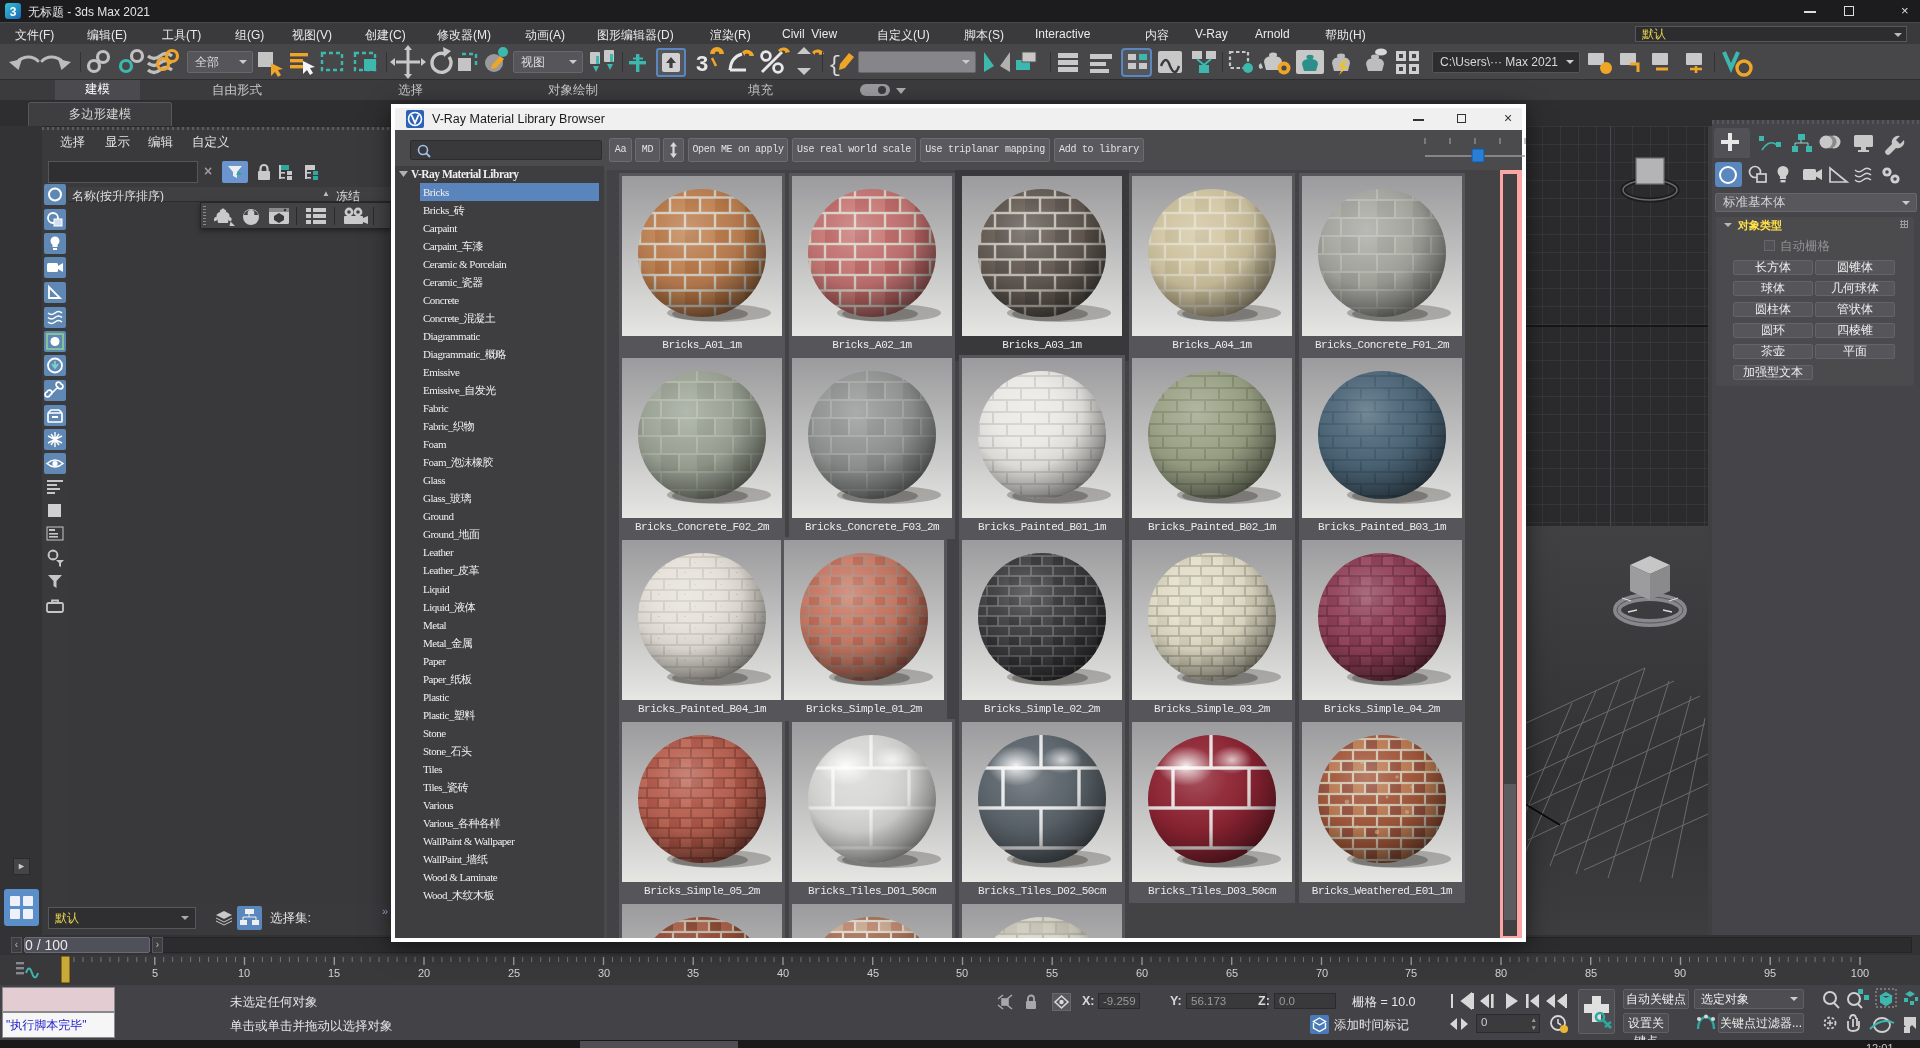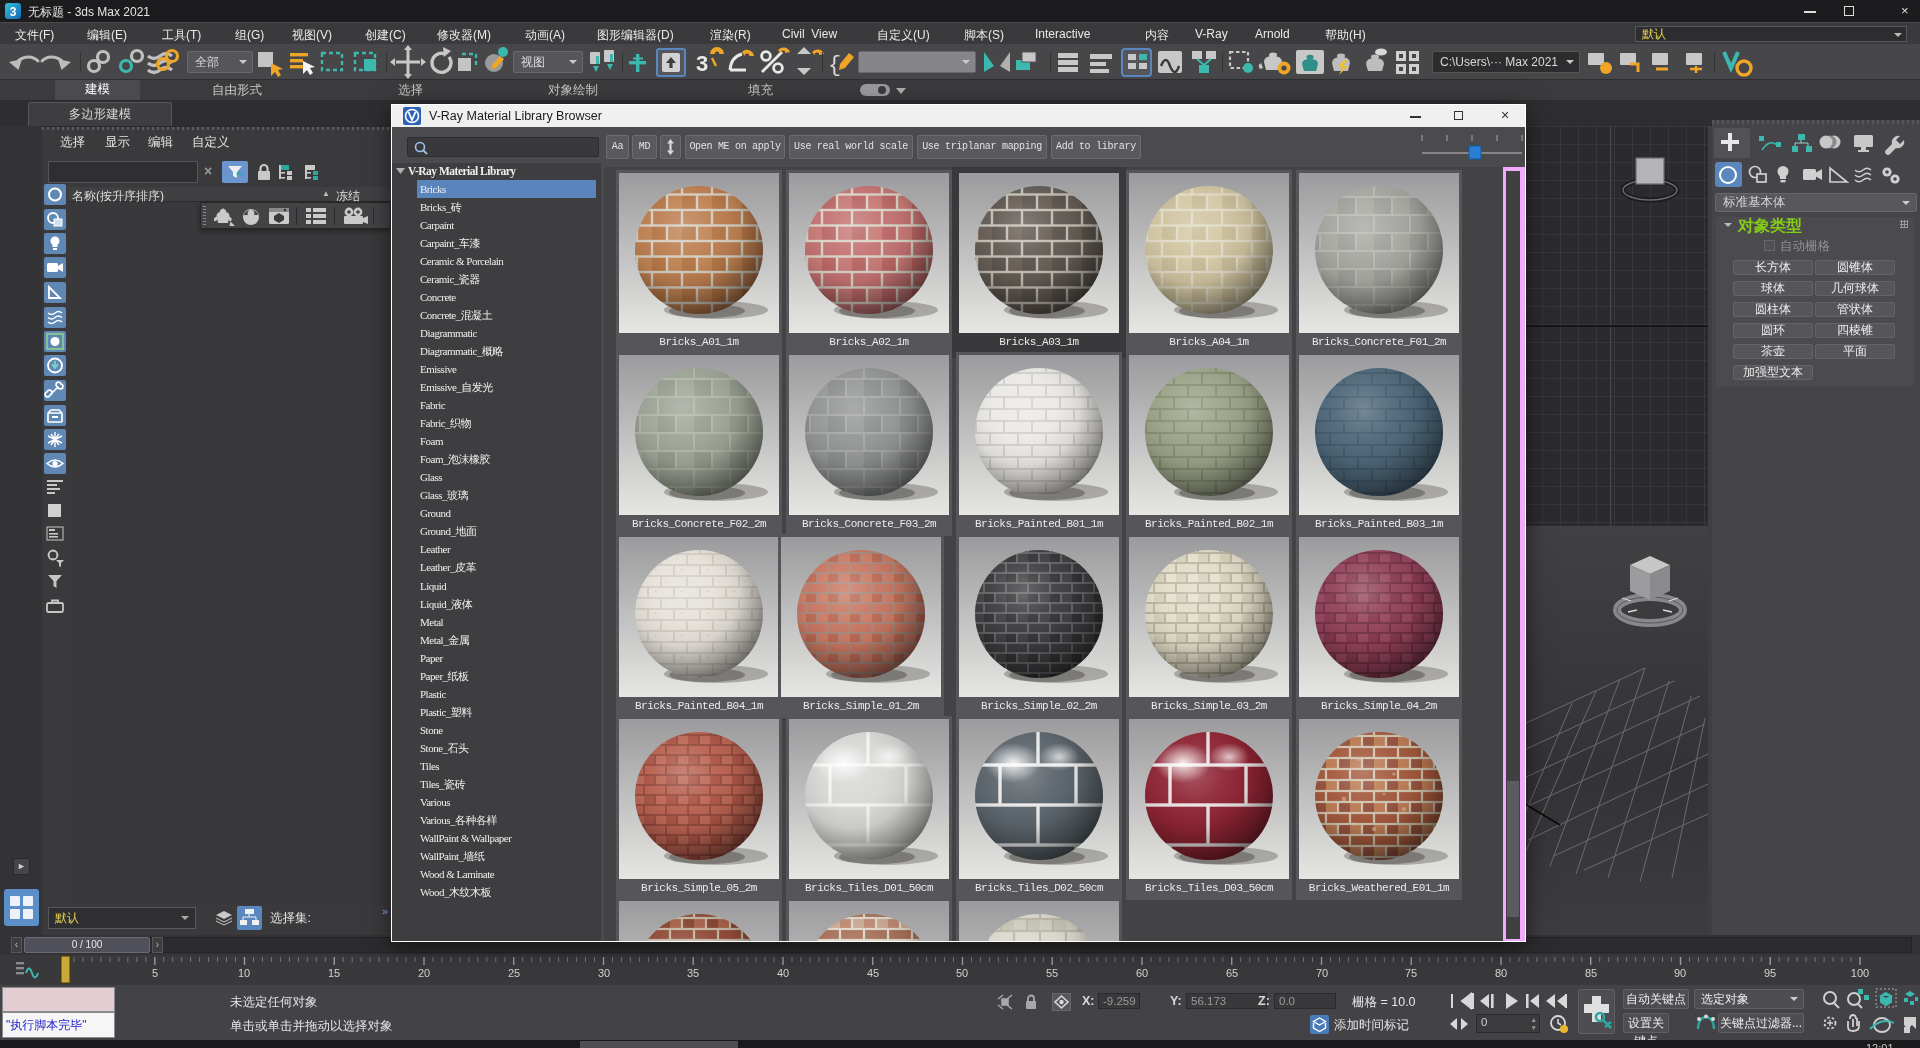--- a/index.html
+++ b/index.html
@@ -28,24 +28,24 @@
 .iconstrip{position:absolute;left:2px;top:57px;width:23px}
 .istrip-btn{position:absolute;left:0;width:22px;height:21px;border-radius:2px;background:#6088b4}
 .istrip-plain{position:absolute;left:0;width:22px;height:21px}
 
 #vpgrid{position:absolute;left:1524px;top:126px;width:184px;height:400px;background:#2b2b2d;overflow:hidden}
 #vppersp{position:absolute;left:1524px;top:526px;width:184px;height:409px;background:linear-gradient(#414144,#333336 60%,#3d3d40);overflow:hidden}
 #vpdiv{position:absolute;left:1708px;top:126px;width:4px;height:809px;background:#3f3f42}
 
 #cmdpanel{position:absolute;left:1712px;top:120px;width:208px;height:965px;background:#454549}
 .rollout{position:absolute;left:4px;width:198px;background:#4b4b4e;border-radius:3px}
-.rollout .rhdr{height:17px;color:#84cc16;font-weight:bold;font-size:16px;padding-left:22px;line-height:17px;position:relative}
+.rollout .rhdr{height:17px;color:#fde047;font-weight:bold;font-size:11px;padding-left:22px;line-height:17px;position:relative}
 .rbtn{position:absolute;width:80px;height:15px;background:#56565a;border:1px solid #646468;border-radius:2px;color:#eee;font-size:12px;text-align:center;line-height:13px}
 
-#dlg{position:absolute;left:391px;top:104px;width:1135px;height:838px;background:#f0abfc;box-shadow:0 5px 22px rgba(0,0,0,.55);border:1px solid #ffffff;z-index:20}
+#dlg{position:absolute;left:391px;top:104px;width:1135px;height:838px;background:#fca5a5;box-shadow:0 5px 22px rgba(0,0,0,.55);border:4px solid #ffffff;z-index:20}
 #dlgtitle{position:absolute;left:0;top:0;width:100%;height:22px;background:#f0f0f0;color:#1a1a1a;font-size:12.5px}
 #dlgtools{position:absolute;left:0;top:22px;width:100%;height:40px;background:#4b4b4e}
 .dbtn{position:absolute;top:8px;height:24px;background:#5a5a5e;border:1px solid #6c6c70;border-radius:2px;color:#e2e2e2;font-family:"Liberation Mono",monospace;font-size:10px;letter-spacing:-.3px;text-align:center;white-space:nowrap;overflow:hidden}
 #dtree{position:absolute;left:0;top:58px;width:209px;bottom:0;background:#3e3e41;overflow:hidden;font-family:Liberation Serif, serif;color:#efefef}
 #dtree .root{position:absolute;left:16px;top:2px;font-size:11.5px;font-weight:bold;letter-spacing:-.5px;white-space:pre}
 #dtree ul{position:absolute;left:0;top:16.5px;width:100%;list-style:none}
 #dtree li{height:18.05px;line-height:18px;font-size:11px;letter-spacing:-.5px;padding-left:28px;white-space:pre}
 #dtree li.on{background:#5a85bc;margin-left:25px;padding-left:3px;margin-right:5px}
 #dcontent{position:absolute;left:212px;top:62px;right:22px;bottom:0;background:#434346;overflow:hidden}
 .card{position:absolute;width:166px;height:184px;background:#56565a}
@@ -1546,21 +1546,21 @@
 
  </div>
  <div id="dscroll">
       <div class="h"></div>
     </div>
 </div>
 
 <div id="tslider">
  <div class="abs" style="left:24px;top:2px;width:1888px;height:16px;background:#2c2c2e;border:1px solid #242426"></div>
  <div class="abs" style="left:11px;top:2px;width:11px;height:16px;background:#3e3e42;border:1px solid #55555a;color:#bbb;font-size:10px;text-align:center;line-height:14px">‹</div>
- <div class="abs" style="left:24px;top:2px;width:126px;height:16px;background:#50505a;border:1px solid #6a6a74;border-radius:2px;color:#e8e8e8;font-size:10px;text-align:center;line-height:14px">0 / 100</div>
+ <div class="abs" style="left:24px;top:2px;width:126px;height:16px;background:#50505a;border:1px solid #6a6a74;border-radius:2px;color:#e8e8e8;font-size:14px;line-height:14px">0 / 100</div>
  <div class="abs" style="left:152px;top:2px;width:11px;height:16px;background:#3e3e42;border:1px solid #55555a;color:#bbb;font-size:10px;text-align:center;line-height:14px">›</div>
 </div>
 <div id="ruler">
  <svg class="abs" style="left:14px;top:4px" width="30" height="22">
       <g fill="#8a8a8e">
         <rect x="2" y="3" width="8" height="2.4"></rect>
         <rect x="2" y="8" width="8" height="2.4"></rect>
         <rect x="2" y="13" width="8" height="2.4"></rect>
       </g>
       <path d="M12 14 q3 -9 6 0 q3 9 6 0" stroke="#3cb8ae" stroke-width="2" fill="none"></path>

